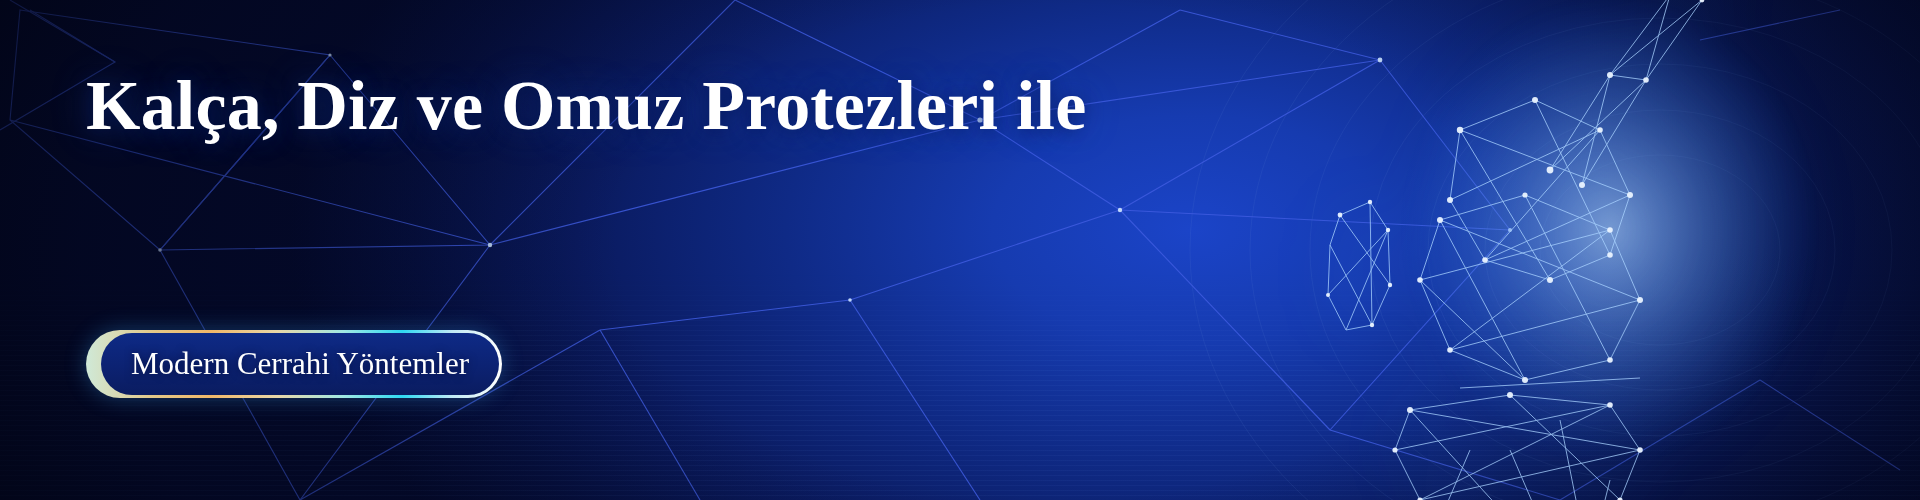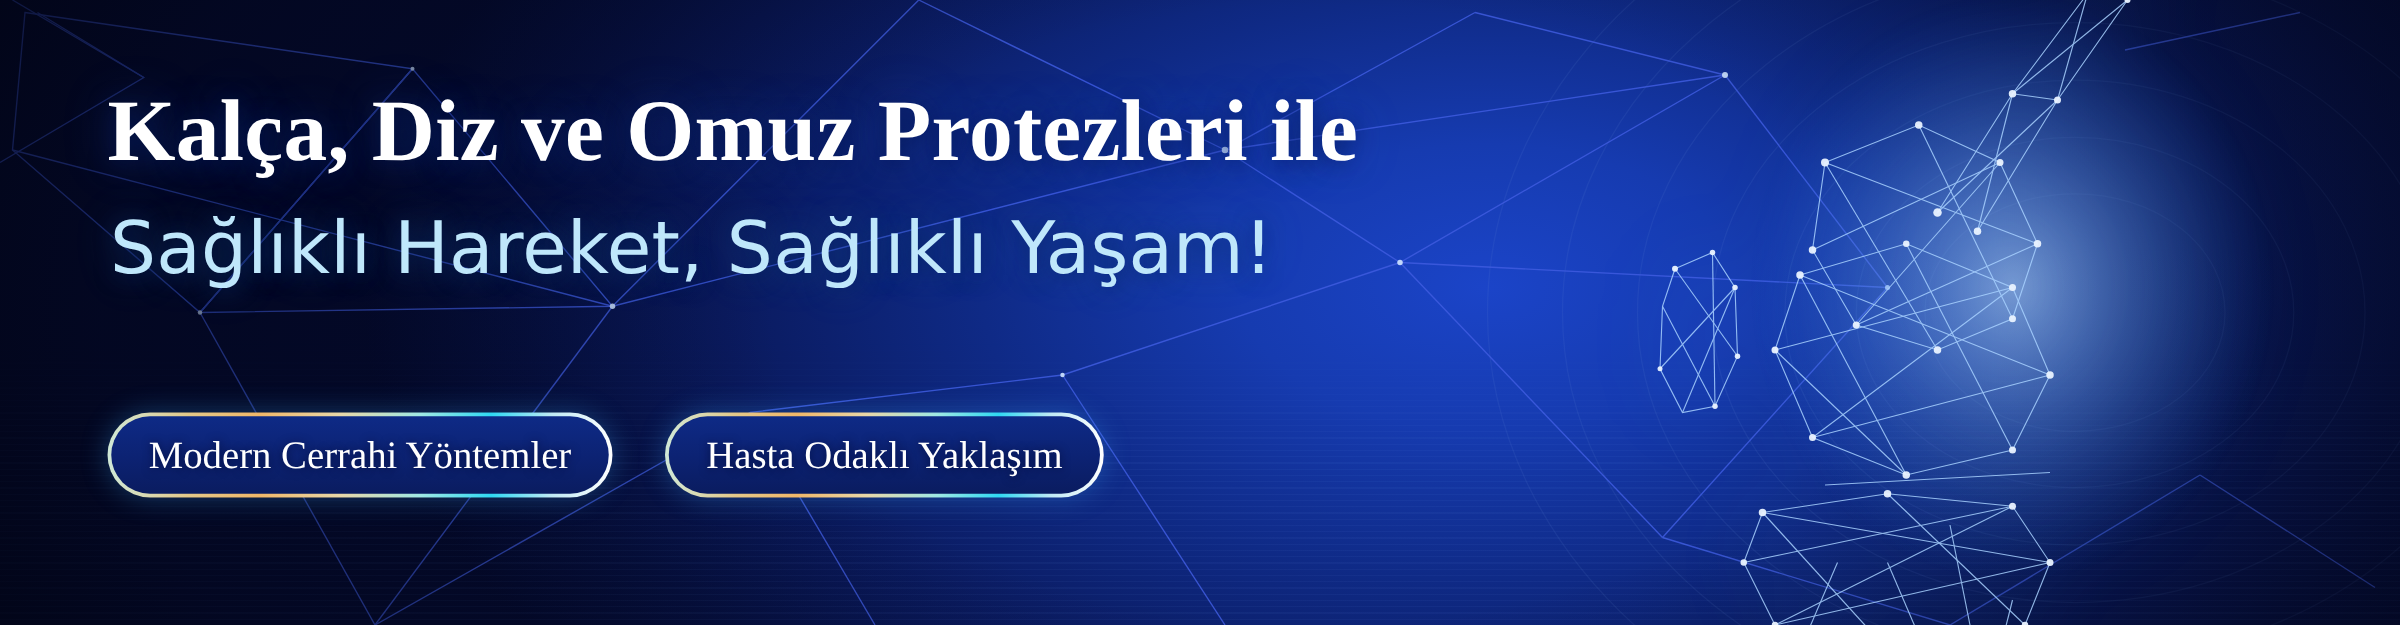--- a/index.html
+++ b/index.html
@@ -54,20 +54,21 @@
     display:flex;
   }
   .pill-inner{
     border-radius:32px;
     padding:0 30px;
     display:flex;align-items:center;justify-content:center;
     background:linear-gradient(180deg,#0e2a86 0%,#0c2272 55%,#0a1c60 100%);
     color:#ffffff;font-size:31px;white-space:nowrap;
     font-family:"Liberation Serif", serif;
     text-shadow:0 1px 8px rgba(0,10,50,.8);
+    margin-left:12px;
   }
 
   .skeleton{
     position:absolute;right:-10px;top:-20px;width:620px;height:540px;z-index:4;
     filter:drop-shadow(0 0 26px rgba(70,150,255,.55));
   }
 </style>
 </head>
 <body>
 
@@ -225,24 +226,20 @@
         <circle cx="110" cy="520" r="2.6"></circle>
       <circle cx="85" cy="470" r="2.6"></circle>
     </g>
   </svg>
 
   <div class="scan"></div>
   <div class="vignette"></div>
 
   <div class="content">
     <div class="headline">Kalça, Diz ve Omuz Protezleri ile</div>
-    <div class="subheadline">Sağlıklı Hareket, Sağlıklı Yaşam!</div>
 
     <div class="pills">
       <div class="pill">
         <div class="pill-inner">Modern Cerrahi Yöntemler</div>
       </div>
-      <div class="pill">
-        <div class="pill-inner">Hasta Odaklı Yaklaşım</div>
-      </div>
     </div>
   </div>
 </div>
 
 </body></html>

